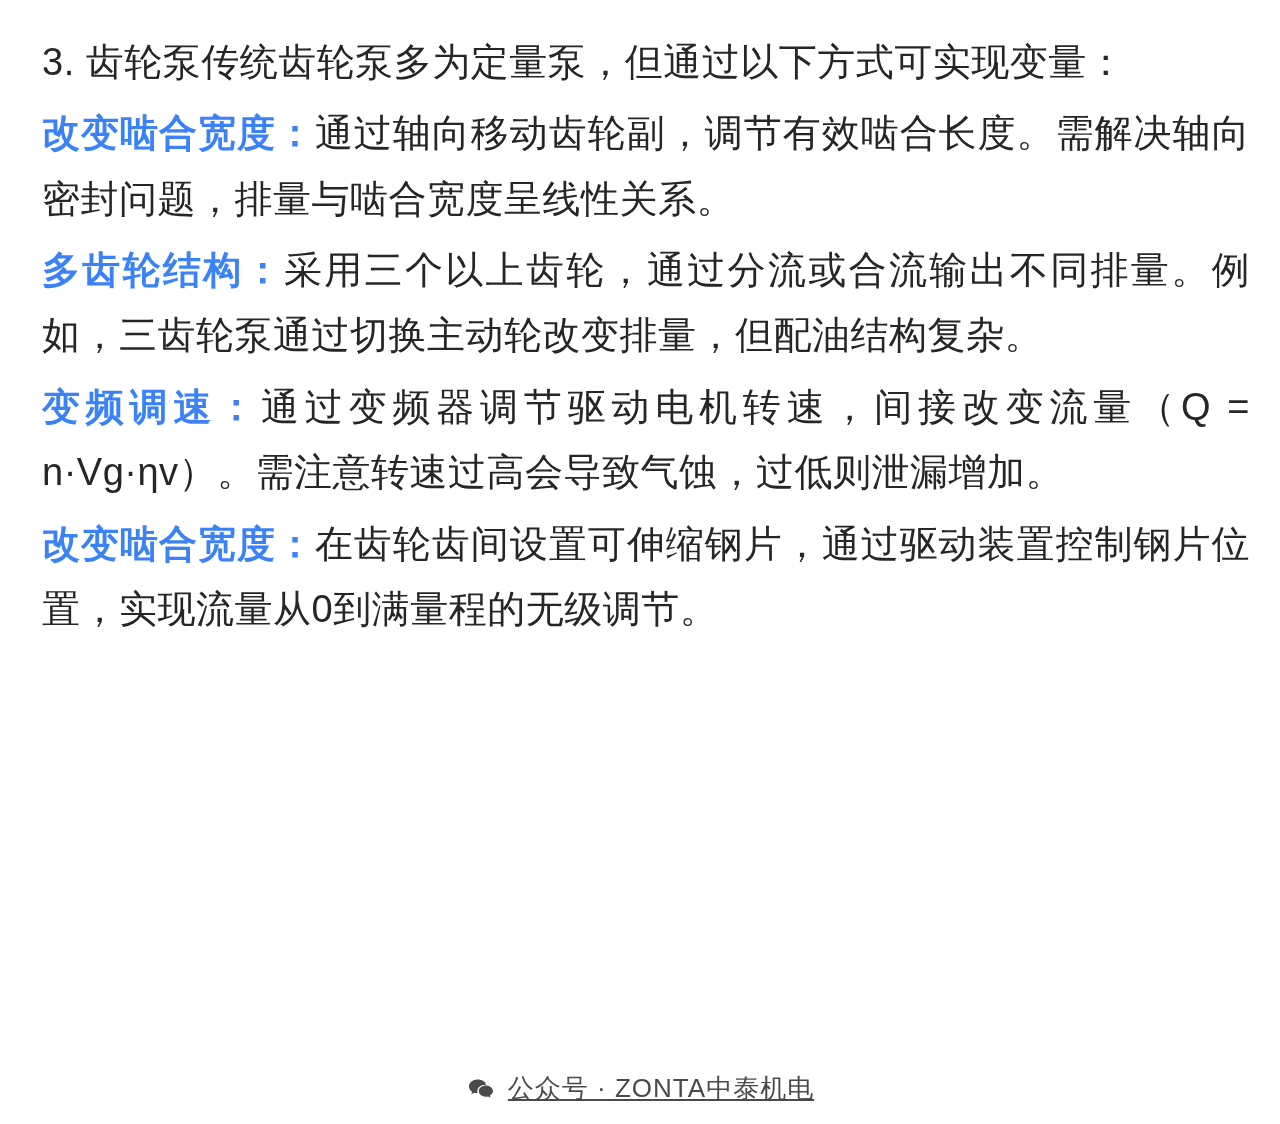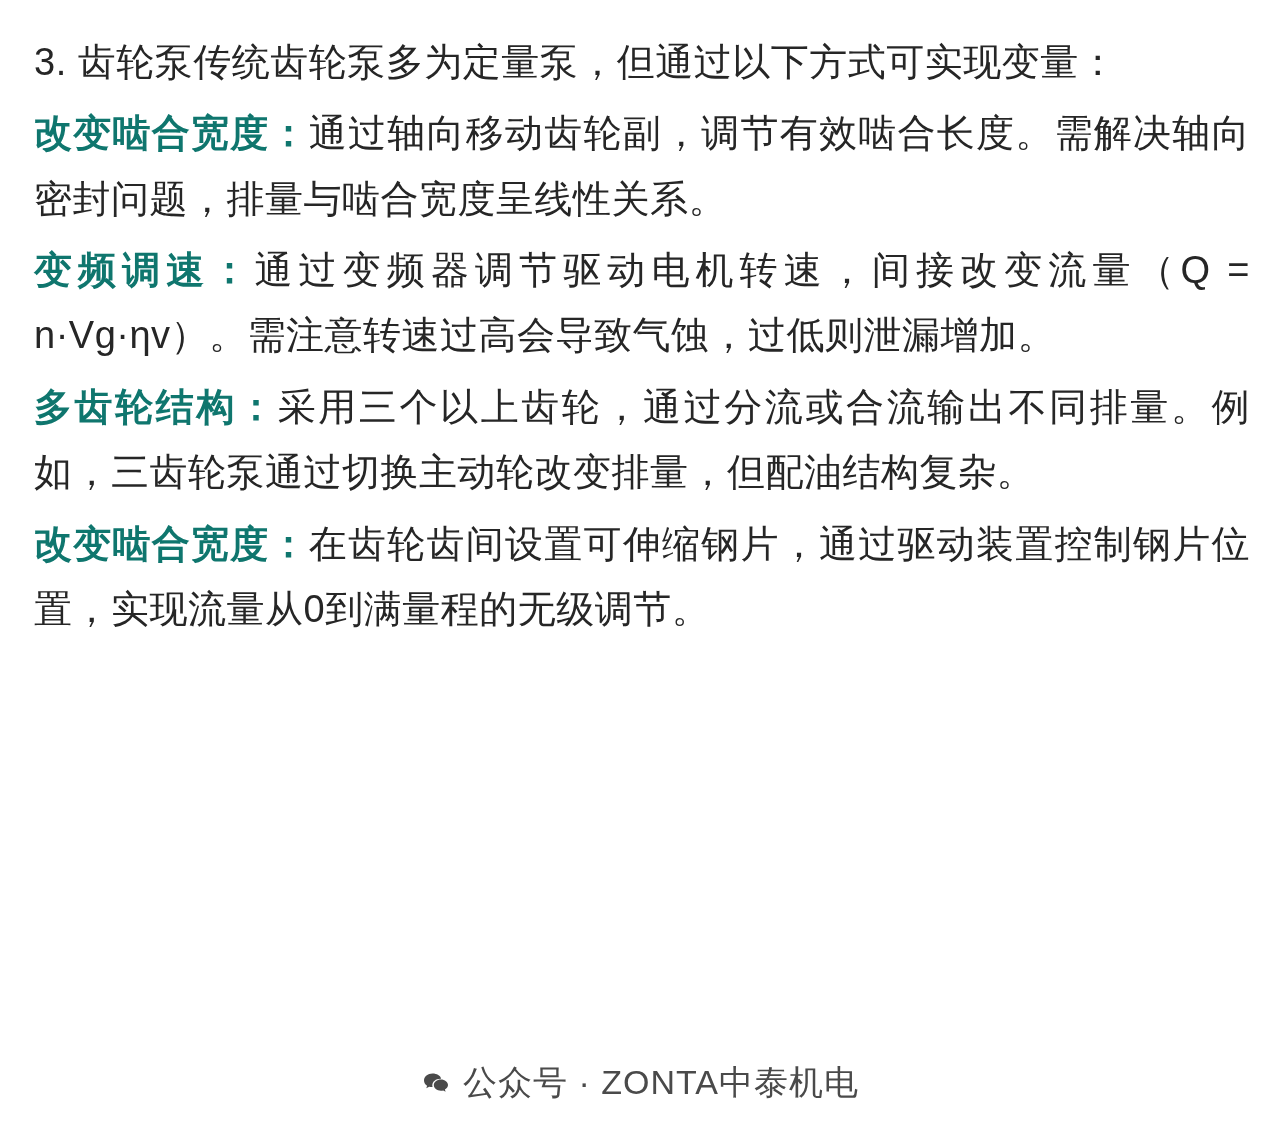--- a/index.html
+++ b/index.html
@@ -21,42 +21,43 @@
     box-sizing: border-box;
     padding: 30px 30px 0 30px;
   }
   .article {
     font-size: 38px;
     line-height: 1.72;
     letter-spacing: 0.5px;
     color: #262626;
   }
   .para {
-    margin: 0 0 6px 4px;
+    margin: 0 0 6px 12px;
     text-align: justify;
     text-justify: inter-ideograph;
   }
   .para .lead {
     font-weight: bold;
-    color: #0f766e;
+    color: #3b82f6;
   }
   .para .body-text {
     font-weight: normal;
   }
   .footer {
     position: absolute;
     left: 0;
     right: 0;
     bottom: 18px;
     display: flex;
     align-items: center;
     justify-content: center;
     gap: 12px;
     color: #4a4a4a;
-    font-size: 34px;
+    font-size: 26px;
+    text-decoration: underline;
   }
   .wechat-icon {
     display: inline-block;
     width: 30px;
     height: 30px;
     line-height: 30px;
     text-align: center;
     color: #4a4a4a;
     font-size: 26px;
   }
@@ -74,25 +75,25 @@
 
     <p class="para">
       <span class="body-text">3. 齿轮泵传统齿轮泵多为定量泵，但通过以下方式可实现变量：</span>
     </p>
 
     <p class="para">
       <span class="lead">改变啮合宽度：</span><span class="body-text">通过轴向移动齿轮副，调节有效啮合长度。需解决轴向密封问题，排量与啮合宽度呈线性关系。</span>
     </p>
 
     <p class="para">
-      <span class="lead">变频调速：</span><span class="body-text">通过变频器调节驱动电机转速，间接改变流量（Q = n·Vg·ηv）。需注意转速过高会导致气蚀，过低则泄漏增加。</span>
+      <span class="lead">多齿轮结构：</span><span class="body-text">采用三个以上齿轮，通过分流或合流输出不同排量。例如，三齿轮泵通过切换主动轮改变排量，但配油结构复杂。</span>
     </p>
 
     <p class="para">
-      <span class="lead">多齿轮结构：</span><span class="body-text">采用三个以上齿轮，通过分流或合流输出不同排量。例如，三齿轮泵通过切换主动轮改变排量，但配油结构复杂。</span>
+      <span class="lead">变频调速：</span><span class="body-text">通过变频器调节驱动电机转速，间接改变流量（Q = n·Vg·ηv）。需注意转速过高会导致气蚀，过低则泄漏增加。</span>
     </p>
 
     <p class="para">
       <span class="lead">改变啮合宽度：</span><span class="body-text">在齿轮齿间设置可伸缩钢片，通过驱动装置控制钢片位置，实现流量从0到满量程的无级调节。</span>
     </p>
 
   </div>
 
   <div class="footer">
     <span class="wechat-icon">

